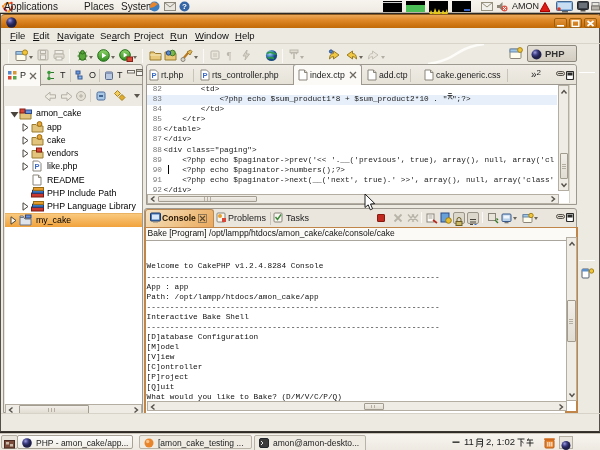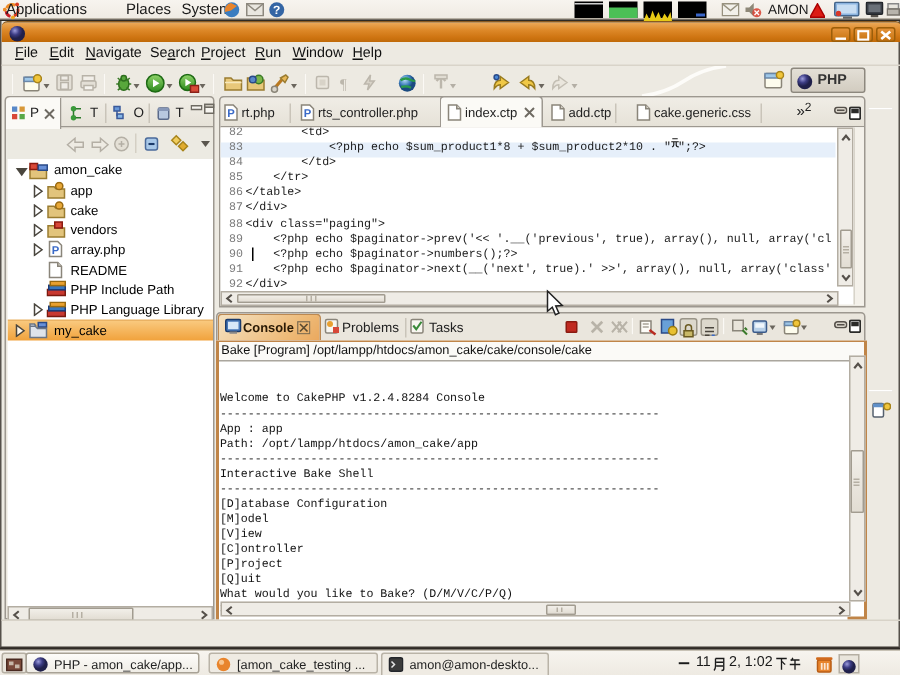--- a/index.html
+++ b/index.html
@@ -387,21 +387,21 @@
           <rect x="5.5" y="1" width="5" height="4" fill="#d84838" stroke="#8a1a10"></rect>
         </svg>
       <div class="trow" style="left:42px;top:41.1px">vendors</div>
       <svg class="abs" style="left:17px;top:56.4px" width="7" height="9">
           <path d="M1 0.8 L6 4.5 L1 8.2 Z" fill="#fff" stroke="#4a463e"></path>
         </svg>
       <svg class="abs" style="left:27px;top:54.2px" width="10" height="12">
           <path d="M1 1 L6.5 1 L9 3.5 L9 11 L1 11 Z" fill="#fff" stroke="#8a857a"></path>
           <text x="5" y="9" font-size="7.5" font-weight="bold" fill="#3a6ac8" text-anchor="middle" font-family="Liberation Sans">P</text>
         </svg>
-      <div class="trow" style="left:42px;top:54.4px">array.php</div>
+      <div class="trow" style="left:42px;top:54.4px">like.php</div>
       <svg class="abs" style="left:27px;top:67.5px" width="10" height="12">
           <path d="M1 1 L6.5 1 L9 3.5 L9 11 L1 11 Z" fill="#fff" stroke="#8a857a"></path>
           <path d="M6.5 1 L6.5 3.5 L9 3.5" fill="#d8d4ca" stroke="#8a857a"></path>
         </svg>
       <div class="trow" style="left:42px;top:67.7px">README</div>
       <svg class="abs" style="left:26px;top:81.2px" width="13" height="11">
           <rect x="0.5" y="6" width="12" height="4" fill="#c83830" stroke="#7a1a10"></rect>
           <rect x="1.5" y="3.2" width="11" height="3" fill="#3878c0" stroke="#1a3a78"></rect>
           <rect x="2.5" y="0.5" width="10" height="2.9" fill="#e8a030" stroke="#9a6a10"></rect>
         </svg>

